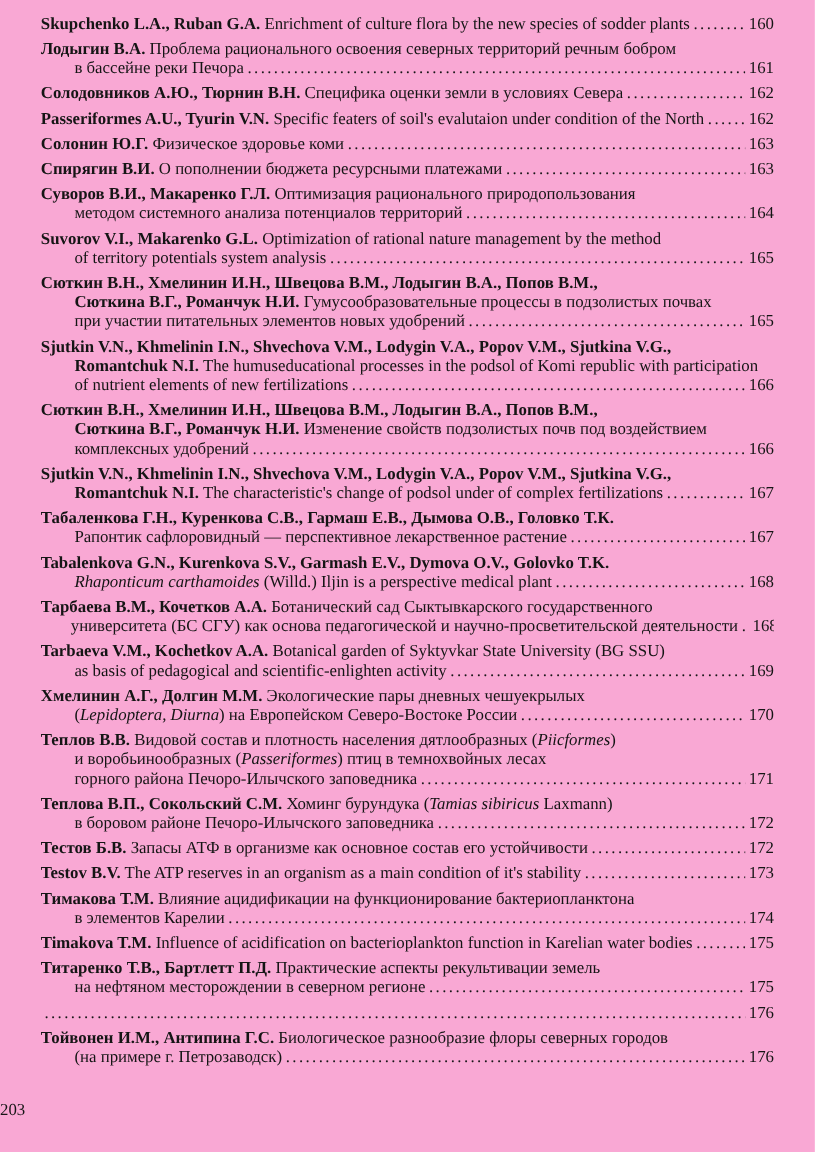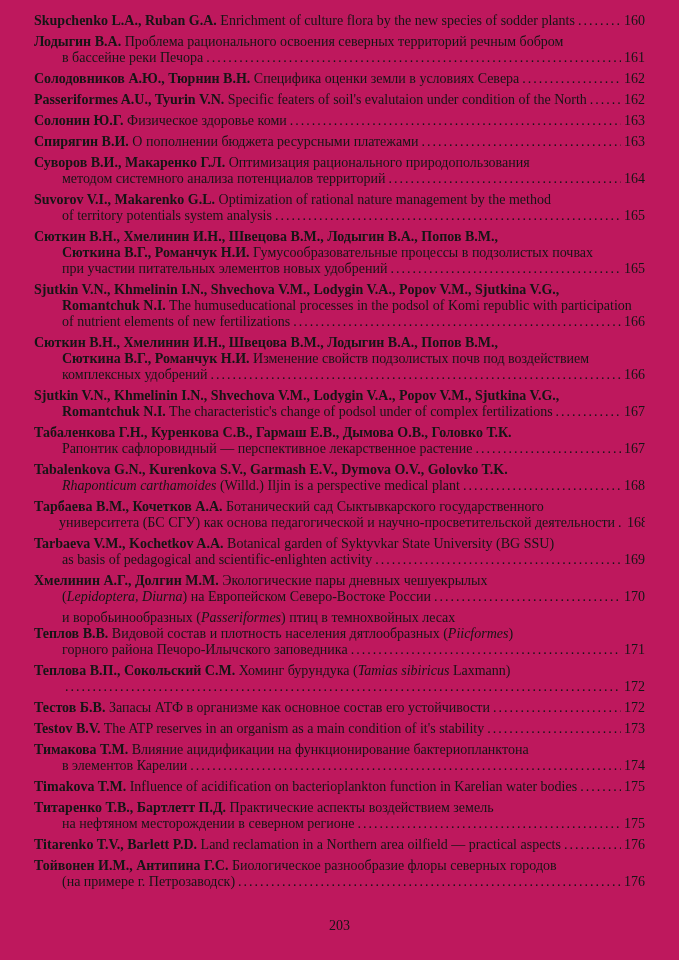--- a/index.html
+++ b/index.html
@@ -37,28 +37,28 @@
   .leader::after {
     content: "....................................................................................................................................................................................................";
     letter-spacing: 2px;
   }
   .pageref { flex: 0 0 auto; }
   .footer {
     position: absolute;
     left: 0;
     right: 0;
     bottom: 26px;
-    text-align: center;
+    text-align: left;
     font-size: 14px;
   }
 </style>
 </head>
 <body>
 
-<div class="page" style="background: #be185d; color: rgb(21, 21, 21);">
+<div class="page" style="background: #f9a8d4; color: rgb(21, 21, 21);">
   <div class="toc" id="toc">
       <div class="entry">
         <div class="line last">
           <span class="txt"><span class="seg-b">Skupchenko L.A., Ruban G.A.</span><span class=""> Enrichment of culture flora by the new species of sodder plants</span></span>
           <span class="leader"></span>
           <span class="pageref">160</span>
         </div>
       </div>
       <div class="entry">
         <div class="line"><span class="txt"><span class="seg-b">Лодыгин В.А.</span><span class=""> Проблема рационального освоения северных территорий речным бобром</span></span></div>
@@ -181,31 +181,32 @@
       </div>
       <div class="entry">
         <div class="line"><span class="txt"><span class="seg-b">Хмелинин А.Г., Долгин М.М.</span><span class=""> Экологические пары дневных чешуекрылых</span></span></div>
         <div class="line cont last">
           <span class="txt"><span class="">(</span><span class=" seg-i">Lepidoptera, Diurna</span><span class="">) на Европейском Северо-Востоке России</span></span>
           <span class="leader"></span>
           <span class="pageref">170</span>
         </div>
       </div>
       <div class="entry">
+        <div class="line"><span class="txt"><span class="seg-b">Теплов В.В.</span><span class=""> Видовой состав и плотность населения дятлообразных (</span><span class=" seg-i">Piicformes</span><span class="">)</span></span></div>
         <div class="line cont"><span class="txt"><span class="">и воробьинообразных (</span><span class=" seg-i">Passeriformes</span><span class="">) птиц в темнохвойных лесах</span></span></div>
-        <div class="line"><span class="txt"><span class="seg-b">Теплов В.В.</span><span class=""> Видовой состав и плотность населения дятлообразных (</span><span class=" seg-i">Piicformes</span><span class="">)</span></span></div>
         <div class="line cont last">
           <span class="txt"><span class="">горного района Печоро-Илычского заповедника</span></span>
           <span class="leader"></span>
           <span class="pageref">171</span>
         </div>
       </div>
       <div class="entry">
         <div class="line"><span class="txt"><span class="seg-b">Теплова В.П., Сокольский С.М.</span><span class=""> Хоминг бурундука (</span><span class=" seg-i">Tamias sibiricus</span><span class=""> Laxmann)</span></span></div>
         <div class="line cont last">
+          <span class="txt"><span class="">в боровом районе Печоро-Илычского заповедника</span></span>
           <span class="leader"></span>
           <span class="pageref">172</span>
         </div>
       </div>
       <div class="entry">
         <div class="line last">
           <span class="txt"><span class="seg-b">Тестов Б.В.</span><span class=""> Запасы АТФ в организме как основное состав его устойчивости</span></span>
           <span class="leader"></span>
           <span class="pageref">172</span>
         </div>
@@ -226,30 +227,29 @@
         </div>
       </div>
       <div class="entry">
         <div class="line last">
           <span class="txt"><span class="seg-b">Timakova T.M.</span><span class=""> Influence of acidification on bacterioplankton function in Karelian water bodies</span></span>
           <span class="leader"></span>
           <span class="pageref">175</span>
         </div>
       </div>
       <div class="entry">
-        <div class="line"><span class="txt"><span class="seg-b">Титаренко Т.В., Бартлетт П.Д.</span><span class=""> Практические аспекты воздействием земель</span></span></div>
+        <div class="line"><span class="txt"><span class="seg-b">Титаренко Т.В., Бартлетт П.Д.</span><span class=""> Практические аспекты рекультивации земель</span></span></div>
         <div class="line cont last">
           <span class="txt"><span class="">на нефтяном месторождении в северном регионе</span></span>
           <span class="leader"></span>
           <span class="pageref">175</span>
         </div>
       </div>
       <div class="entry">
         <div class="line last">
-          <span class="txt"><span class="seg-b">Titarenko T.V., Barlett P.D.</span><span class=""> Land reclamation in a Northern area oilfield — practical aspects</span></span>
           <span class="leader"></span>
           <span class="pageref">176</span>
         </div>
       </div>
       <div class="entry">
         <div class="line"><span class="txt"><span class="seg-b">Тойвонен И.М., Антипина Г.С.</span><span class=""> Биологическое разнообразие флоры северных городов</span></span></div>
         <div class="line cont last">
           <span class="txt"><span class="">(на примере г. Петрозаводск)</span></span>
           <span class="leader"></span>
           <span class="pageref">176</span>

